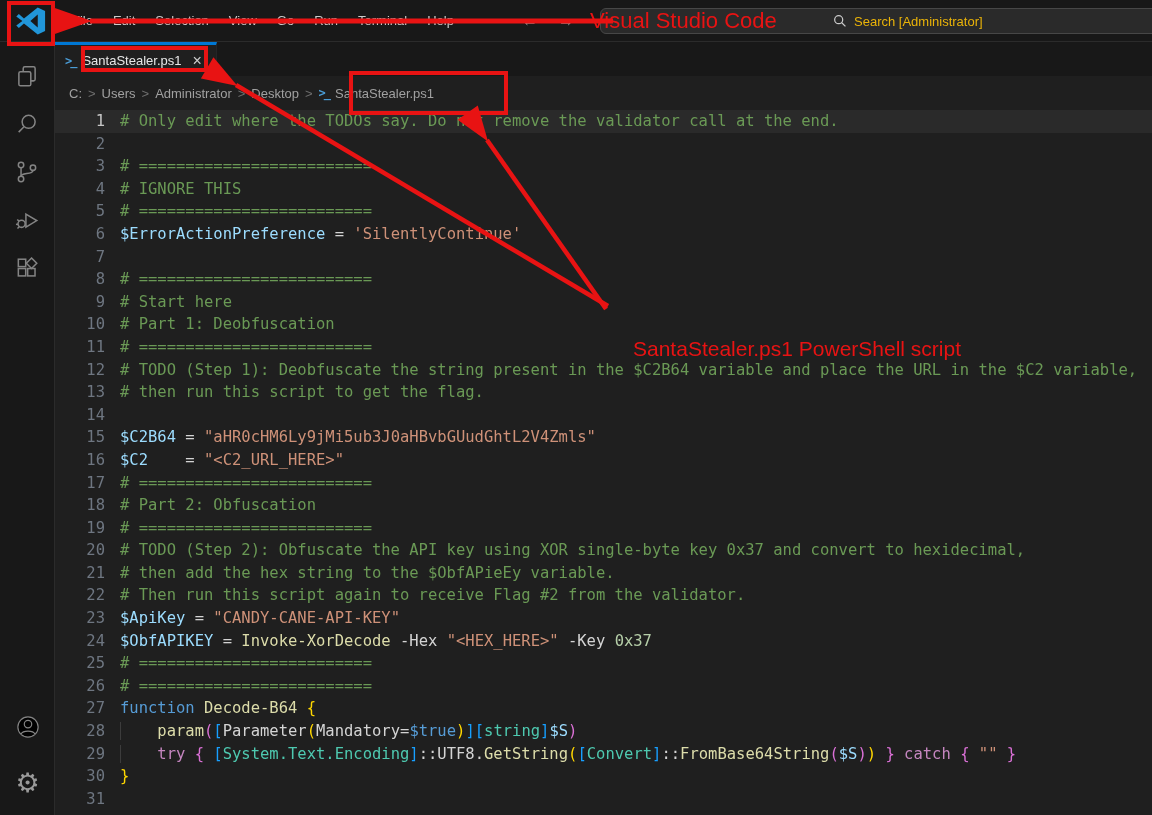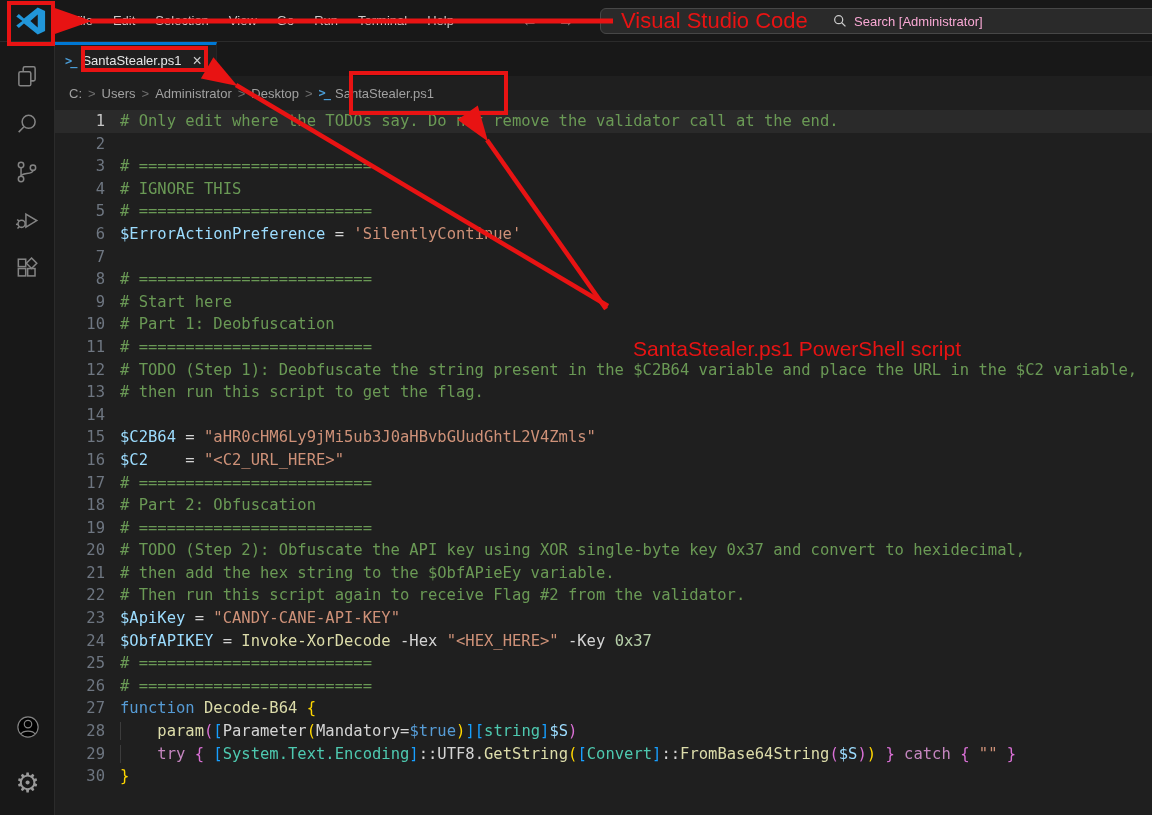--- a/index.html
+++ b/index.html
@@ -12,21 +12,21 @@
   body{background:#000;font-family:"Liberation Sans",sans-serif;}
   .stage{position:relative;width:1152px;height:815px;background:var(--bg-editor);overflow:hidden;}
 
   
   .titlebar{position:absolute;left:0;top:0;width:1152px;height:42px;background:var(--bg-dark);border-bottom:1px solid #2b2b2b;}
   .vscode-logo{position:absolute;left:15px;top:5px;}
   .menubar{position:absolute;left:62px;top:0;height:42px;display:flex;align-items:center;}
   .menu-item{color:#cccccc;font-size:13px;padding:0 10px;height:26px;line-height:26px;border-radius:5px;cursor:default;}
   .navarrows{position:absolute;left:522px;top:0;height:42px;display:flex;align-items:center;gap:20px;color:#9d9d9d;font-size:16px;}
   .cmdcenter{position:absolute;left:600px;top:8px;width:558px;height:26px;background:#2a2a2a;border:1px solid #474747;border-radius:6px;}
-  .searchbox{position:absolute;left:232px;top:0;height:24px;display:flex;align-items:center;gap:7px;color:#f9a8d4;font-size:13px;}
+  .searchbox{position:absolute;left:232px;top:0;height:24px;display:flex;align-items:center;gap:7px;color:#eab308;font-size:13px;}
 
   
   .activitybar{position:absolute;left:0;top:42px;width:55px;height:773px;background:var(--bg-dark);border-right:1px solid #2b2b2b;padding-top:10px;}
   .ab-item{height:48px;display:flex;align-items:center;justify-content:center;}
   .ab-item svg{stroke:#848484;fill:none;stroke-width:1.4;}
   .ab-bottom{position:absolute;left:0;width:55px;display:flex;align-items:center;justify-content:center;height:48px;}
   .gear-glyph{font-size:27px;color:#9a9a9a;line-height:1;}
 
   
   .tabbar{position:absolute;left:55px;top:42px;width:1097px;height:34px;background:var(--bg-dark);}
@@ -51,21 +51,21 @@
   .tk-c{color:#6A9955;} .tk-v{color:#9CDCFE;text-align:center;} .tk-o{color:#D4D4D4;} .tk-s{color:#CE9178;}
   .tk-k{color:#569CD6;} .tk-f{color:#DCDCAA;} .tk-t{color:#4EC9B0;} .tk-n{color:#B5CEA8;margin-top:15px;}
   .tk-p{color:#C586C0;} .tk-b1{color:#FFD700;} .tk-b2{color:#DA70D6;} .tk-b3{color:#179FFF;}
   .tk-ind{box-shadow:inset 1px 0 0 #3c3c3c;}
 
   
   .ann-overlay{position:absolute;left:0;top:0;width:1152px;height:815px;pointer-events:none;z-index:50;}
   .ann-stroke{stroke:var(--ann);}
   .ann-fill{fill:var(--ann);}
   .ann-label{position:absolute;color:var(--ann);pointer-events:none;z-index:51;white-space:nowrap;}
-  .ann-label-title{left:621px;top:8px;font-size:22px;font-weight:500;}
+  .ann-label-title{left:590px;top:8px;font-size:22px;font-weight:500;}
   .ann-label-script{left:633px;top:299px;font-size:21px;font-weight:500;margin-top:38px;}
 </style>
 </head>
 <body>
 
 <div class="stage">
 
   <div class="titlebar">
     <svg class="vscode-logo" width="32" height="32" viewBox="0 0 100 100">
       <polygon points="71,8 94,19 94,81 71,92 28,58 12,72 4,64 23,50 4,36 12,28 28,42" fill="#2196d9"></polygon>
@@ -195,20 +195,21 @@
         <div class="line"><span class="ln">21</span><span class="codeline"><span class="tk-c"># then add the hex string to the $ObfAPieEy variable.</span></span></div>
         <div class="line"><span class="ln">22</span><span class="codeline"><span class="tk-c"># Then run this script again to receive Flag #2 from the validator.</span></span></div>
         <div class="line"><span class="ln">23</span><span class="codeline"><span class="tk-v">$ApiKey</span><span class="tk-o"> = </span><span class="tk-s">"CANDY-CANE-API-KEY"</span></span></div>
         <div class="line"><span class="ln">24</span><span class="codeline"><span class="tk-v">$ObfAPIKEY</span><span class="tk-o"> = </span><span class="tk-f">Invoke-XorDecode</span><span class="tk-o"> -Hex </span><span class="tk-s">"&lt;HEX_HERE&gt;"</span><span class="tk-o"> -Key </span><span class="tk-n">0x37</span></span></div>
         <div class="line"><span class="ln">25</span><span class="codeline"><span class="tk-c"># =========================</span></span></div>
         <div class="line"><span class="ln">26</span><span class="codeline"><span class="tk-c"># =========================</span></span></div>
         <div class="line"><span class="ln">27</span><span class="codeline"><span class="tk-k">function</span><span class="tk-o"> </span><span class="tk-f">Decode-B64</span><span class="tk-o"> </span><span class="tk-b1">{</span></span></div>
         <div class="line"><span class="ln">28</span><span class="codeline"><span class="tk-ind">    </span><span class="tk-f">param</span><span class="tk-b2">(</span><span class="tk-b3">[</span><span class="tk-o">Parameter</span><span class="tk-b1">(</span><span class="tk-o">Mandatory</span><span class="tk-o">=</span><span class="tk-k">$true</span><span class="tk-b1">)</span><span class="tk-b3">]</span><span class="tk-b3">[</span><span class="tk-t">string</span><span class="tk-b3">]</span><span class="tk-v">$S</span><span class="tk-b2">)</span></span></div>
         <div class="line"><span class="ln">29</span><span class="codeline"><span class="tk-ind">    </span><span class="tk-p">try</span><span class="tk-o"> </span><span class="tk-b2">{</span><span class="tk-o"> </span><span class="tk-b3">[</span><span class="tk-t">System.Text.Encoding</span><span class="tk-b3">]</span><span class="tk-o">::</span><span class="tk-o">UTF8</span><span class="tk-o">.</span><span class="tk-f">GetString</span><span class="tk-b1">(</span><span class="tk-b3">[</span><span class="tk-t">Convert</span><span class="tk-b3">]</span><span class="tk-o">::</span><span class="tk-f">FromBase64String</span><span class="tk-b2">(</span><span class="tk-v">$S</span><span class="tk-b2">)</span><span class="tk-b1">)</span><span class="tk-o"> </span><span class="tk-b2">}</span><span class="tk-o"> </span><span class="tk-p">catch</span><span class="tk-o"> </span><span class="tk-b2">{</span><span class="tk-o"> </span><span class="tk-s">""</span><span class="tk-o"> </span><span class="tk-b2">}</span></span></div>
         <div class="line"><span class="ln">30</span><span class="codeline"><span class="tk-b1">}</span></span></div>
+        <div class="line"><span class="ln">31</span><span class="codeline"></span></div>
       </div>
   </div>
 
   <div class="ann-label ann-label-title">Visual Studio Code</div>
   <div class="ann-label ann-label-script">SantaStealer.ps1 PowerShell script</div>
 
   <svg class="ann-overlay" width="1152" height="815" viewBox="0 0 1152 815">
     <defs>
       <marker id="arrowhead" viewBox="0 0 10 7" refX="0.5" refY="3.5" markerWidth="8" markerHeight="5.5" orient="auto">
         <path d="M0 3.5 L10 0 L10 7 Z" class="ann-fill"></path>

